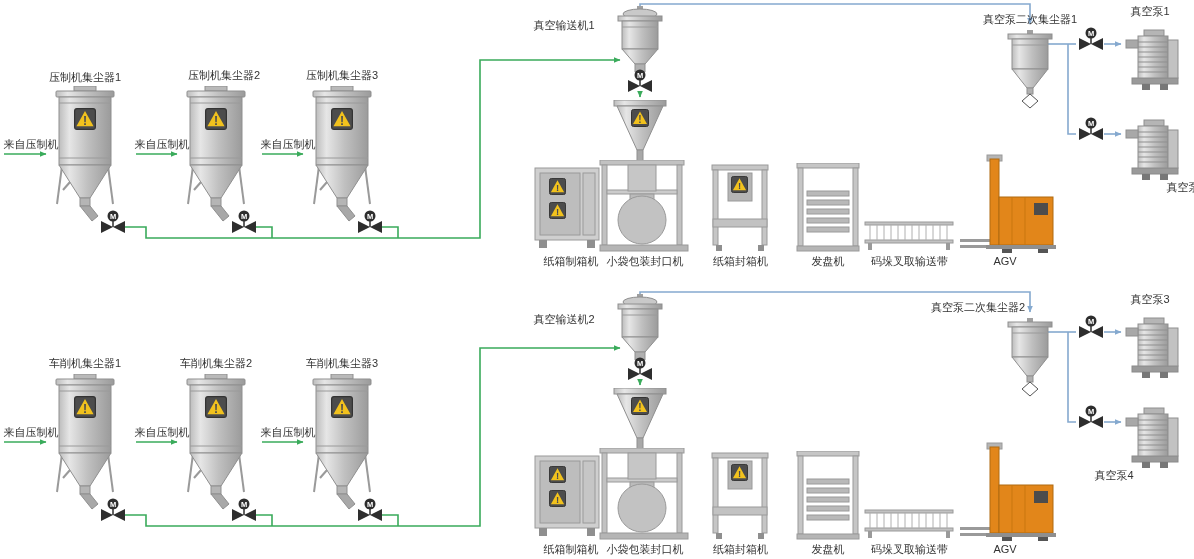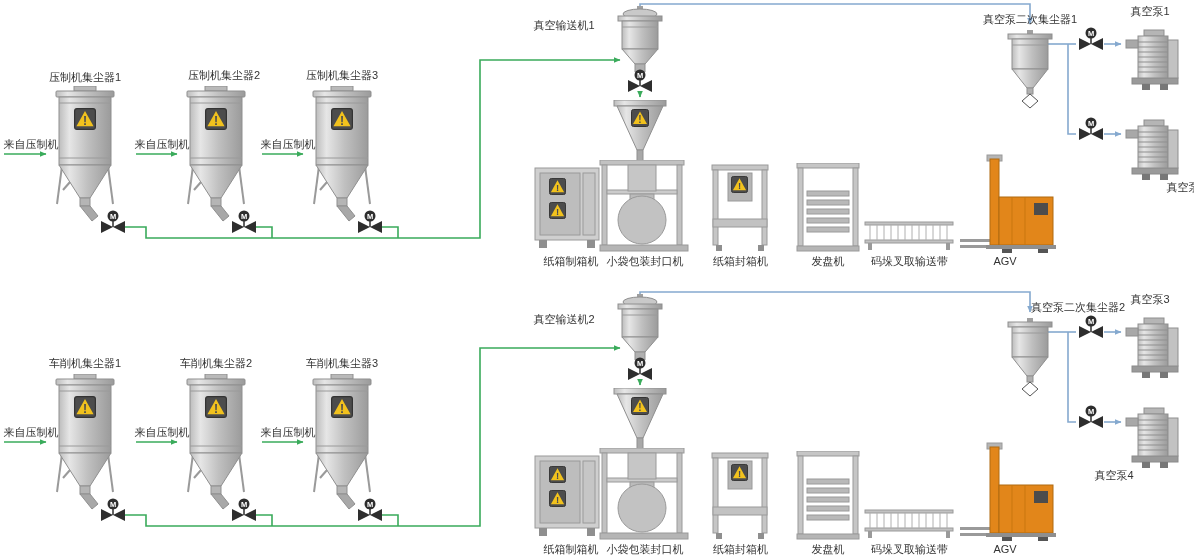--- a/index.html
+++ b/index.html
@@ -357,21 +357,21 @@
         <use href="#sym-agv"></use>
       </svg>
 
     <div class="lbl" style="left:526px;top:256px;width:90px">纸箱制箱机</div>
     <div class="lbl" style="left:595px;top:256px;width:100px">小袋包装封口机</div>
     <div class="lbl" style="left:698px;top:256px;width:85px">纸箱封箱机</div>
     <div class="lbl" style="left:795px;top:256px;width:66px">发盘机</div>
     <div class="lbl" style="left:857px;top:256px;width:105px">码垛叉取输送带</div>
     <div class="lbl" style="left:973px;top:256px;width:64px">AGV</div>
 
-    <div class="lbl" style="left:1016px;top:14px;width:124px">真空泵二次集尘器2</div>
+    <div class="lbl" style="left:916px;top:14px;width:124px">真空泵二次集尘器2</div>
     <svg class="m" style="left:1000px;top:30px;width:60px;height:80px" viewBox="0 0 60 80">
         <use href="#sym-sec-collector"></use>
       </svg>
 
     <div class="lbl" style="left:1110px;top:6px;width:80px">真空泵3</div>
     <svg class="m" style="left:1077px;top:27px;width:28px;height:26px" viewBox="0 0 28 26">
         <use href="#sym-valve"></use>
       </svg>
     <svg class="m" style="left:1124px;top:28px;width:60px;height:62px" viewBox="0 0 60 62">
         <use href="#sym-pump"></use>

